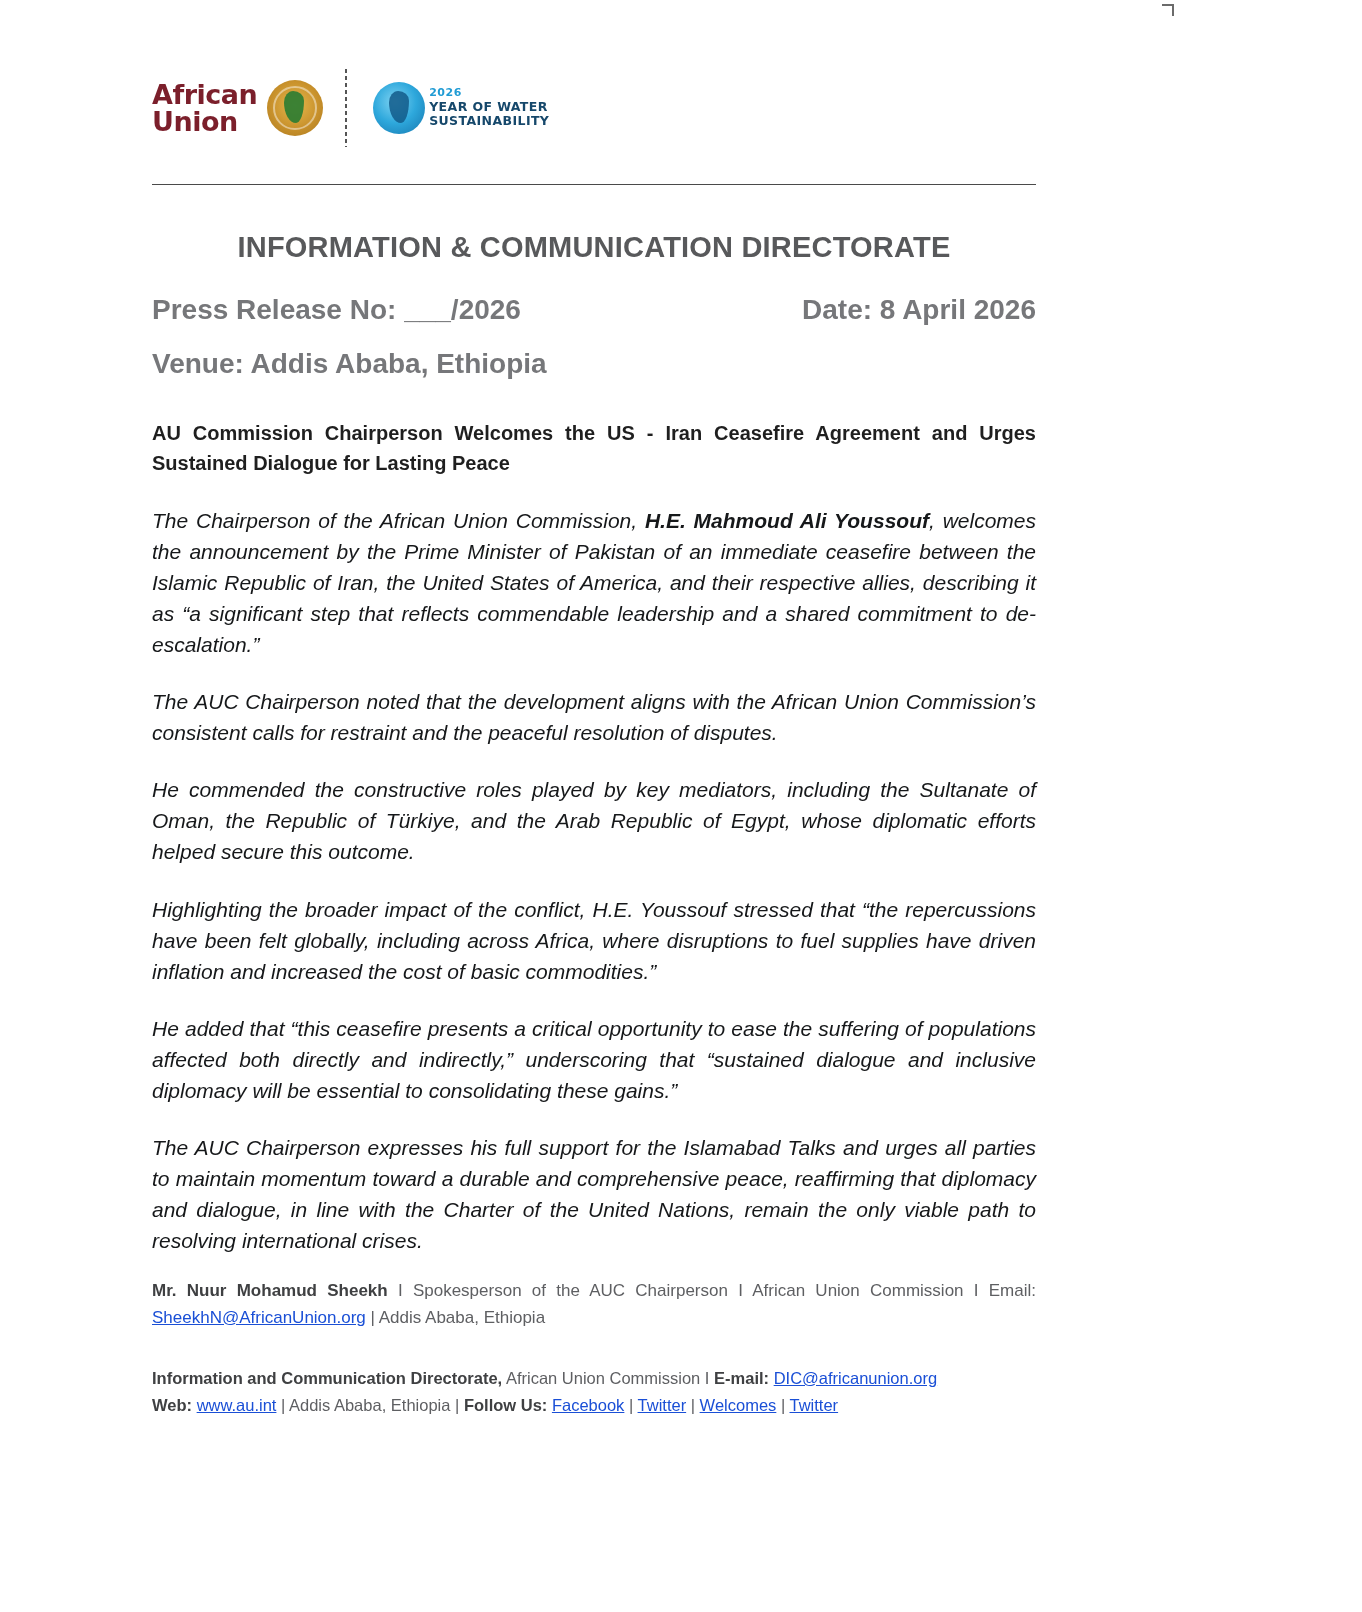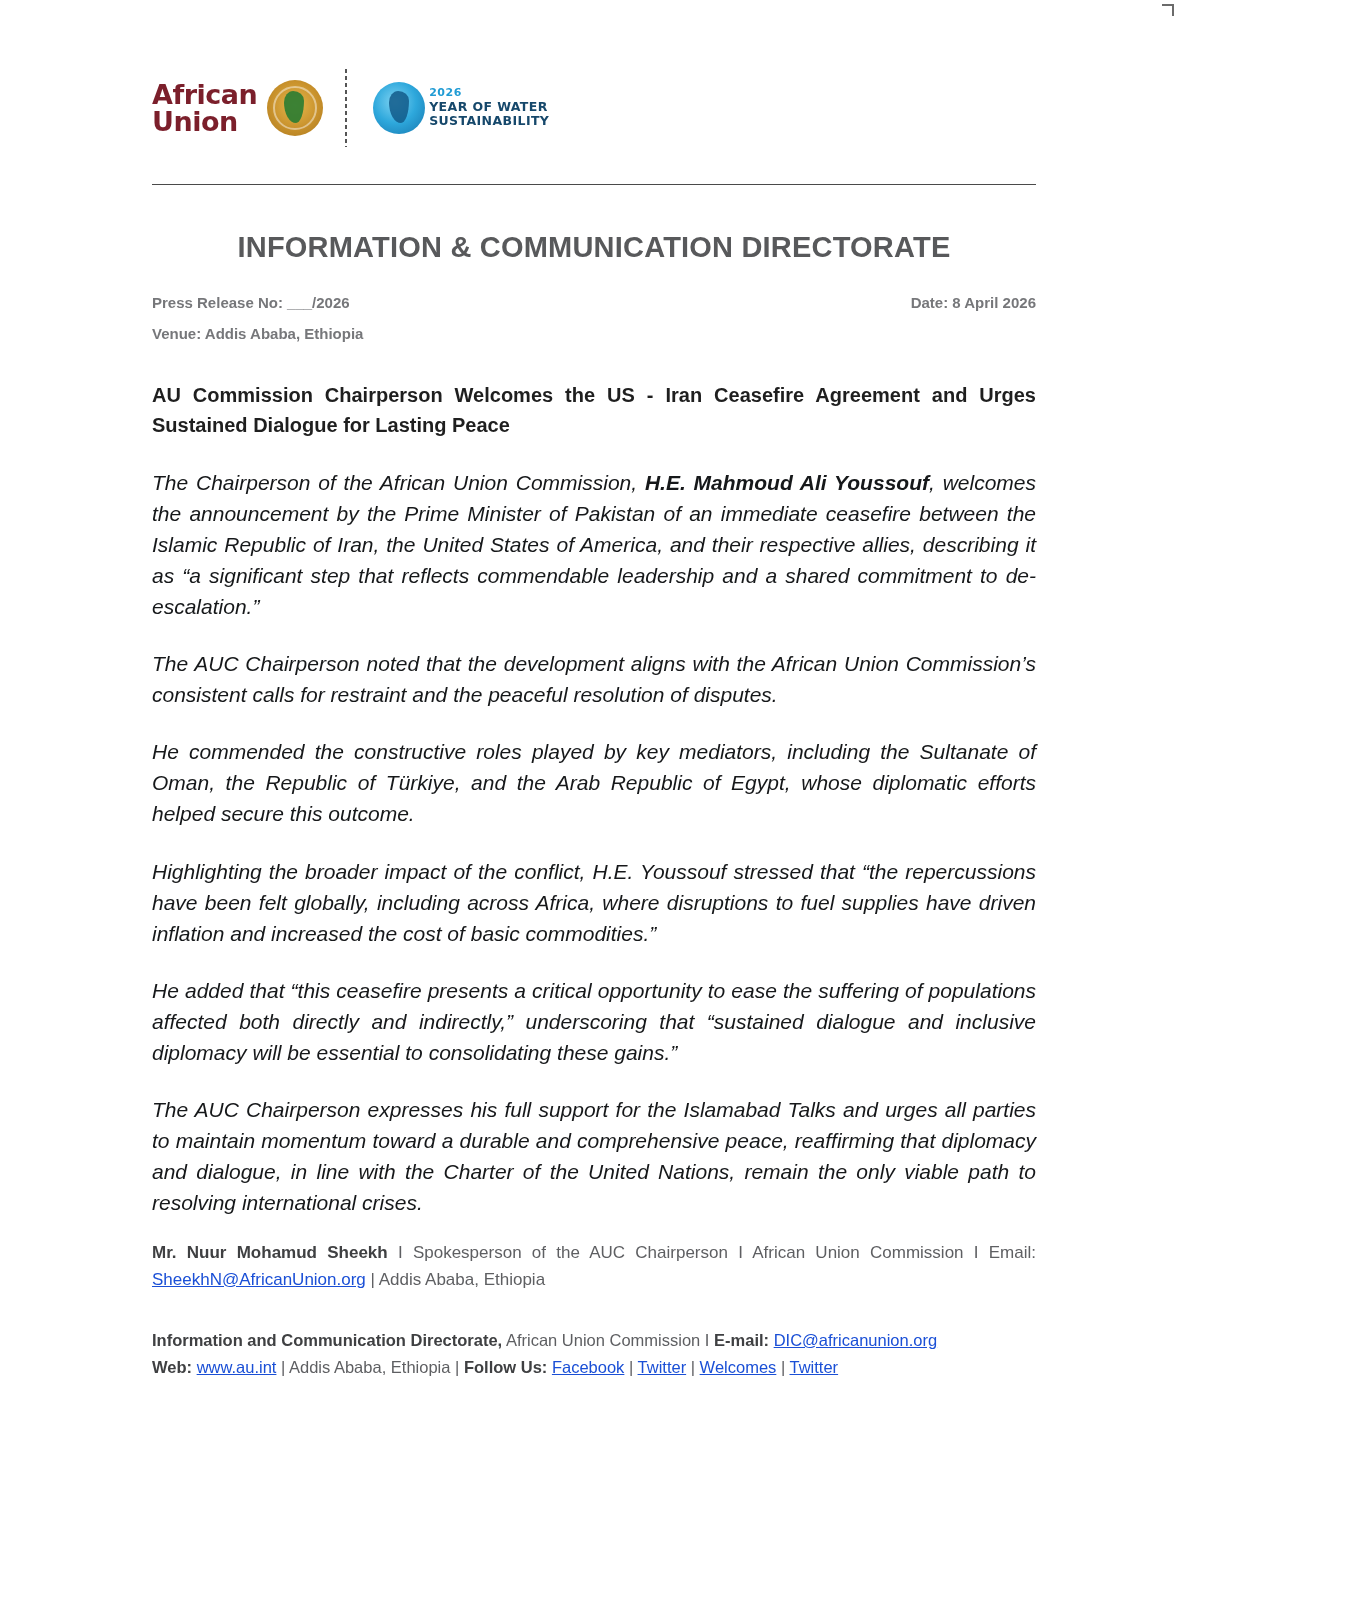--- a/index.html
+++ b/index.html
@@ -153,26 +153,26 @@
     letter-spacing: .2px;
     margin: 46px 0 0 0;
   }
   .meta-row {
     display: flex;
     justify-content: space-between;
     align-items: baseline;
     margin-top: 30px;
   }
   .meta-left, .meta-right, .venue {
-    font-size: 15px;
+    font-size: 28px;
     font-weight: 700;
     color: #76777a;
   }
   .venue {
-    margin-top: 14px;
+    margin-top: 22px;
   }
 
   h2.headline {
     font-size: 20px;
     font-weight: 700;
     color: #1f1f1f;
     line-height: 1.52;
     margin: 38px 0 0 0;
     text-align: justify;
   }

